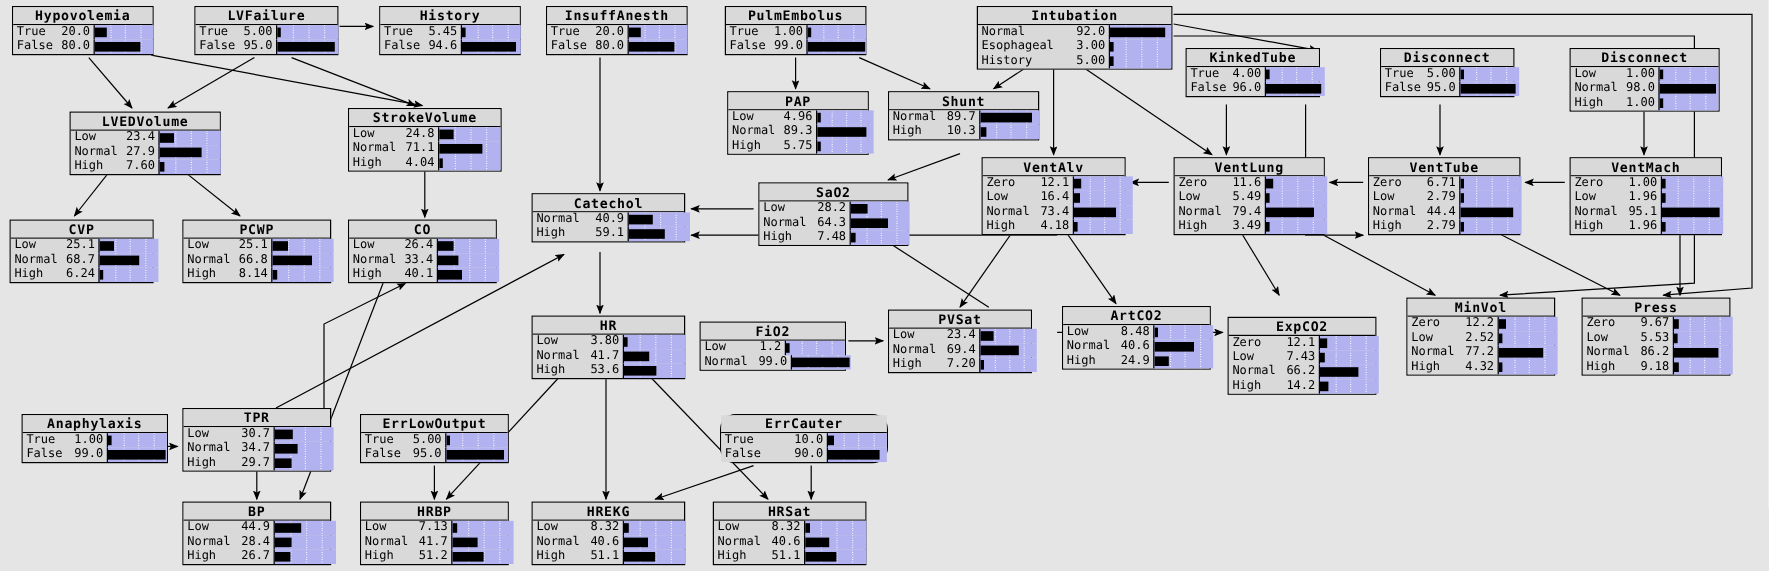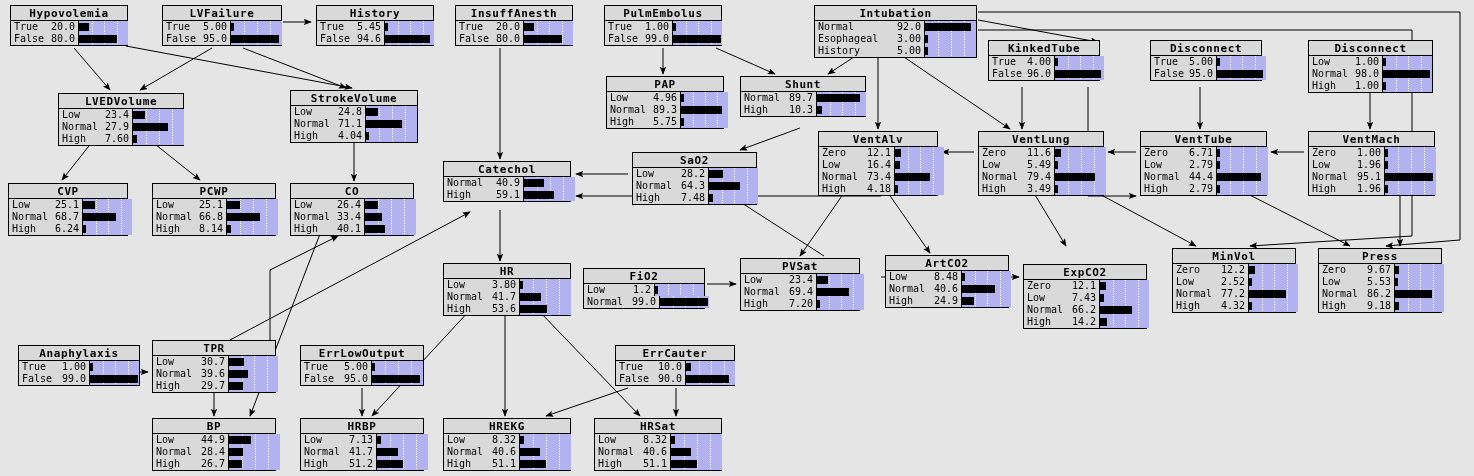--- a/index.html
+++ b/index.html
@@ -1116,21 +1116,21 @@
             <div class="val">30.7</div>
             <div class="barbox" style="flex: 0 0 50px; width: 50px;">
               <div class="gl" style="left: 13px;"></div>
               <div class="gl" style="left: 25px;"></div>
               <div class="gl" style="left: 38px;"></div>
               <div class="bar" style="width: 15px;"></div>
             </div>
           </div>
           <div class="row">
             <div class="lbl" style="width: 48px; flex: 0 0 48px;">Normal</div>
-            <div class="val">39.6</div>
+            <div class="val">34.7</div>
             <div class="barbox" style="flex: 0 0 50px; width: 50px;">
               <div class="gl" style="left: 13px;"></div>
               <div class="gl" style="left: 25px;"></div>
               <div class="gl" style="left: 38px;"></div>
               <div class="bar" style="width: 19px;"></div>
             </div>
           </div>
           <div class="row">
             <div class="lbl" style="width: 48px; flex: 0 0 48px;">High</div>
             <div class="val">29.7</div>
@@ -1161,21 +1161,21 @@
             <div class="val">95.0</div>
             <div class="barbox" style="flex: 0 0 52px; width: 52px;">
               <div class="gl" style="left: 13px;"></div>
               <div class="gl" style="left: 26px;"></div>
               <div class="gl" style="left: 39px;"></div>
               <div class="bar" style="width: 48px;"></div>
             </div>
           </div>
         </div>
       </div>
-      <div class="node" style="left: 615px; top: 345px; width: 120px;">
+      <div class="node" style="left: 600px; top: 345px; width: 140px; border-radius: 13px;">
         <div class="title">ErrCauter</div>
         <div class="rows">
           <div class="row">
             <div class="lbl" style="width: 42px; flex: 0 0 42px;">True</div>
             <div class="val">10.0</div>
             <div class="barbox" style="flex: 0 0 50px; width: 50px;">
               <div class="gl" style="left: 13px;"></div>
               <div class="gl" style="left: 25px;"></div>
               <div class="gl" style="left: 38px;"></div>
               <div class="bar" style="width: 5px;"></div>

